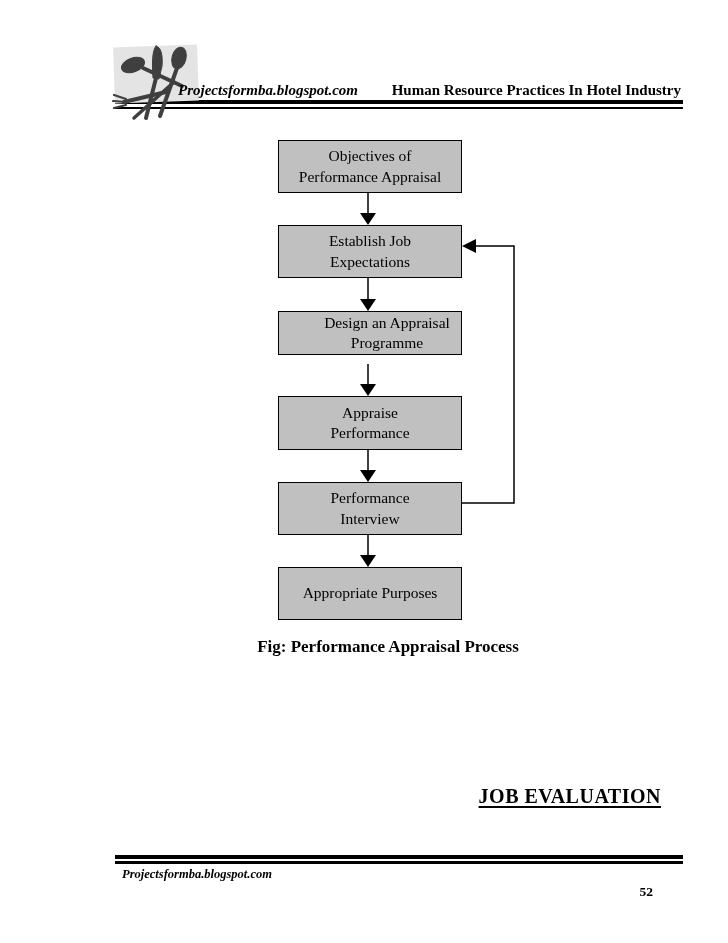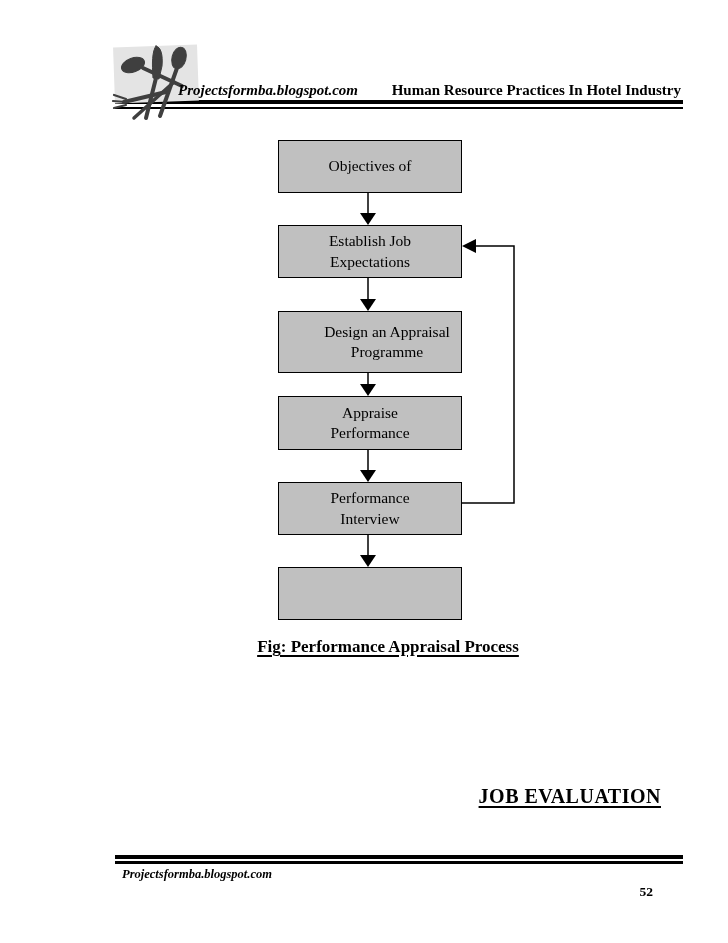--- a/index.html
+++ b/index.html
@@ -48,30 +48,29 @@
     border:1px solid var(--box-border);
     display:flex;flex-direction:column;
     align-items:center;justify-content:center;
     text-align:center;
     font-size:15.5px;line-height:1.32;
     z-index:2;
   }
   .flow-box span{display:block;}
   .box-1{top:140px;height:53px;}
   .box-2{top:225px;height:53px;}
-  .box-3{top:311px;height:62px;padding-left:34px;}
+  .box-3{top:311px;height:44px;padding-left:34px;}
   .box-4{top:396px;height:54px;}
   .box-5{top:482px;height:53px;}
   .box-6{top:567px;height:53px;}
 
   .fig-caption{
     left:115px;top:637px;width:546px;
     text-align:center;
     font-size:17px;font-weight:bold;
-    text-decoration:underline;
     text-decoration-thickness:2px;
     text-underline-offset:3px;
     z-index:2;
   }
 
   
   .section-heading{
     left:115px;top:785px;width:546px;
     text-align:right;
     font-size:20px;font-weight:bold;
@@ -153,38 +152,40 @@
 
     <g>
       <path d="M462 503 H514 V246 H476" fill="none"></path>
       <polygon points="462,246 476,239 476,253" stroke="none"></polygon>
     </g>
   </g>
 </svg>
 
 <div class="abs flow-box box-1">
   <span>Objectives of</span>
+  <span>Performance Appraisal</span>
 </div>
 <div class="abs flow-box box-2">
   <span>Establish Job</span>
   <span>Expectations</span>
 </div>
 <div class="abs flow-box box-3">
   <span>Design an Appraisal</span>
   <span>Programme</span>
 </div>
 <div class="abs flow-box box-4">
   <span>Appraise</span>
   <span>Performance</span>
 </div>
 <div class="abs flow-box box-5">
   <span>Performance</span>
   <span>Interview</span>
 </div>
 <div class="abs flow-box box-6">
+  <span>Appropriate Purposes</span>
 </div>
 
 <div class="abs fig-caption">Fig: Performance Appraisal Process</div>
 
 <div class="abs section-heading">JOB EVALUATION</div>
 
 <div class="abs footer-rule"></div>
 <div class="abs footer-site">Projectsformba.blogspot.com</div>
 <div class="abs page-number">52</div>
 

